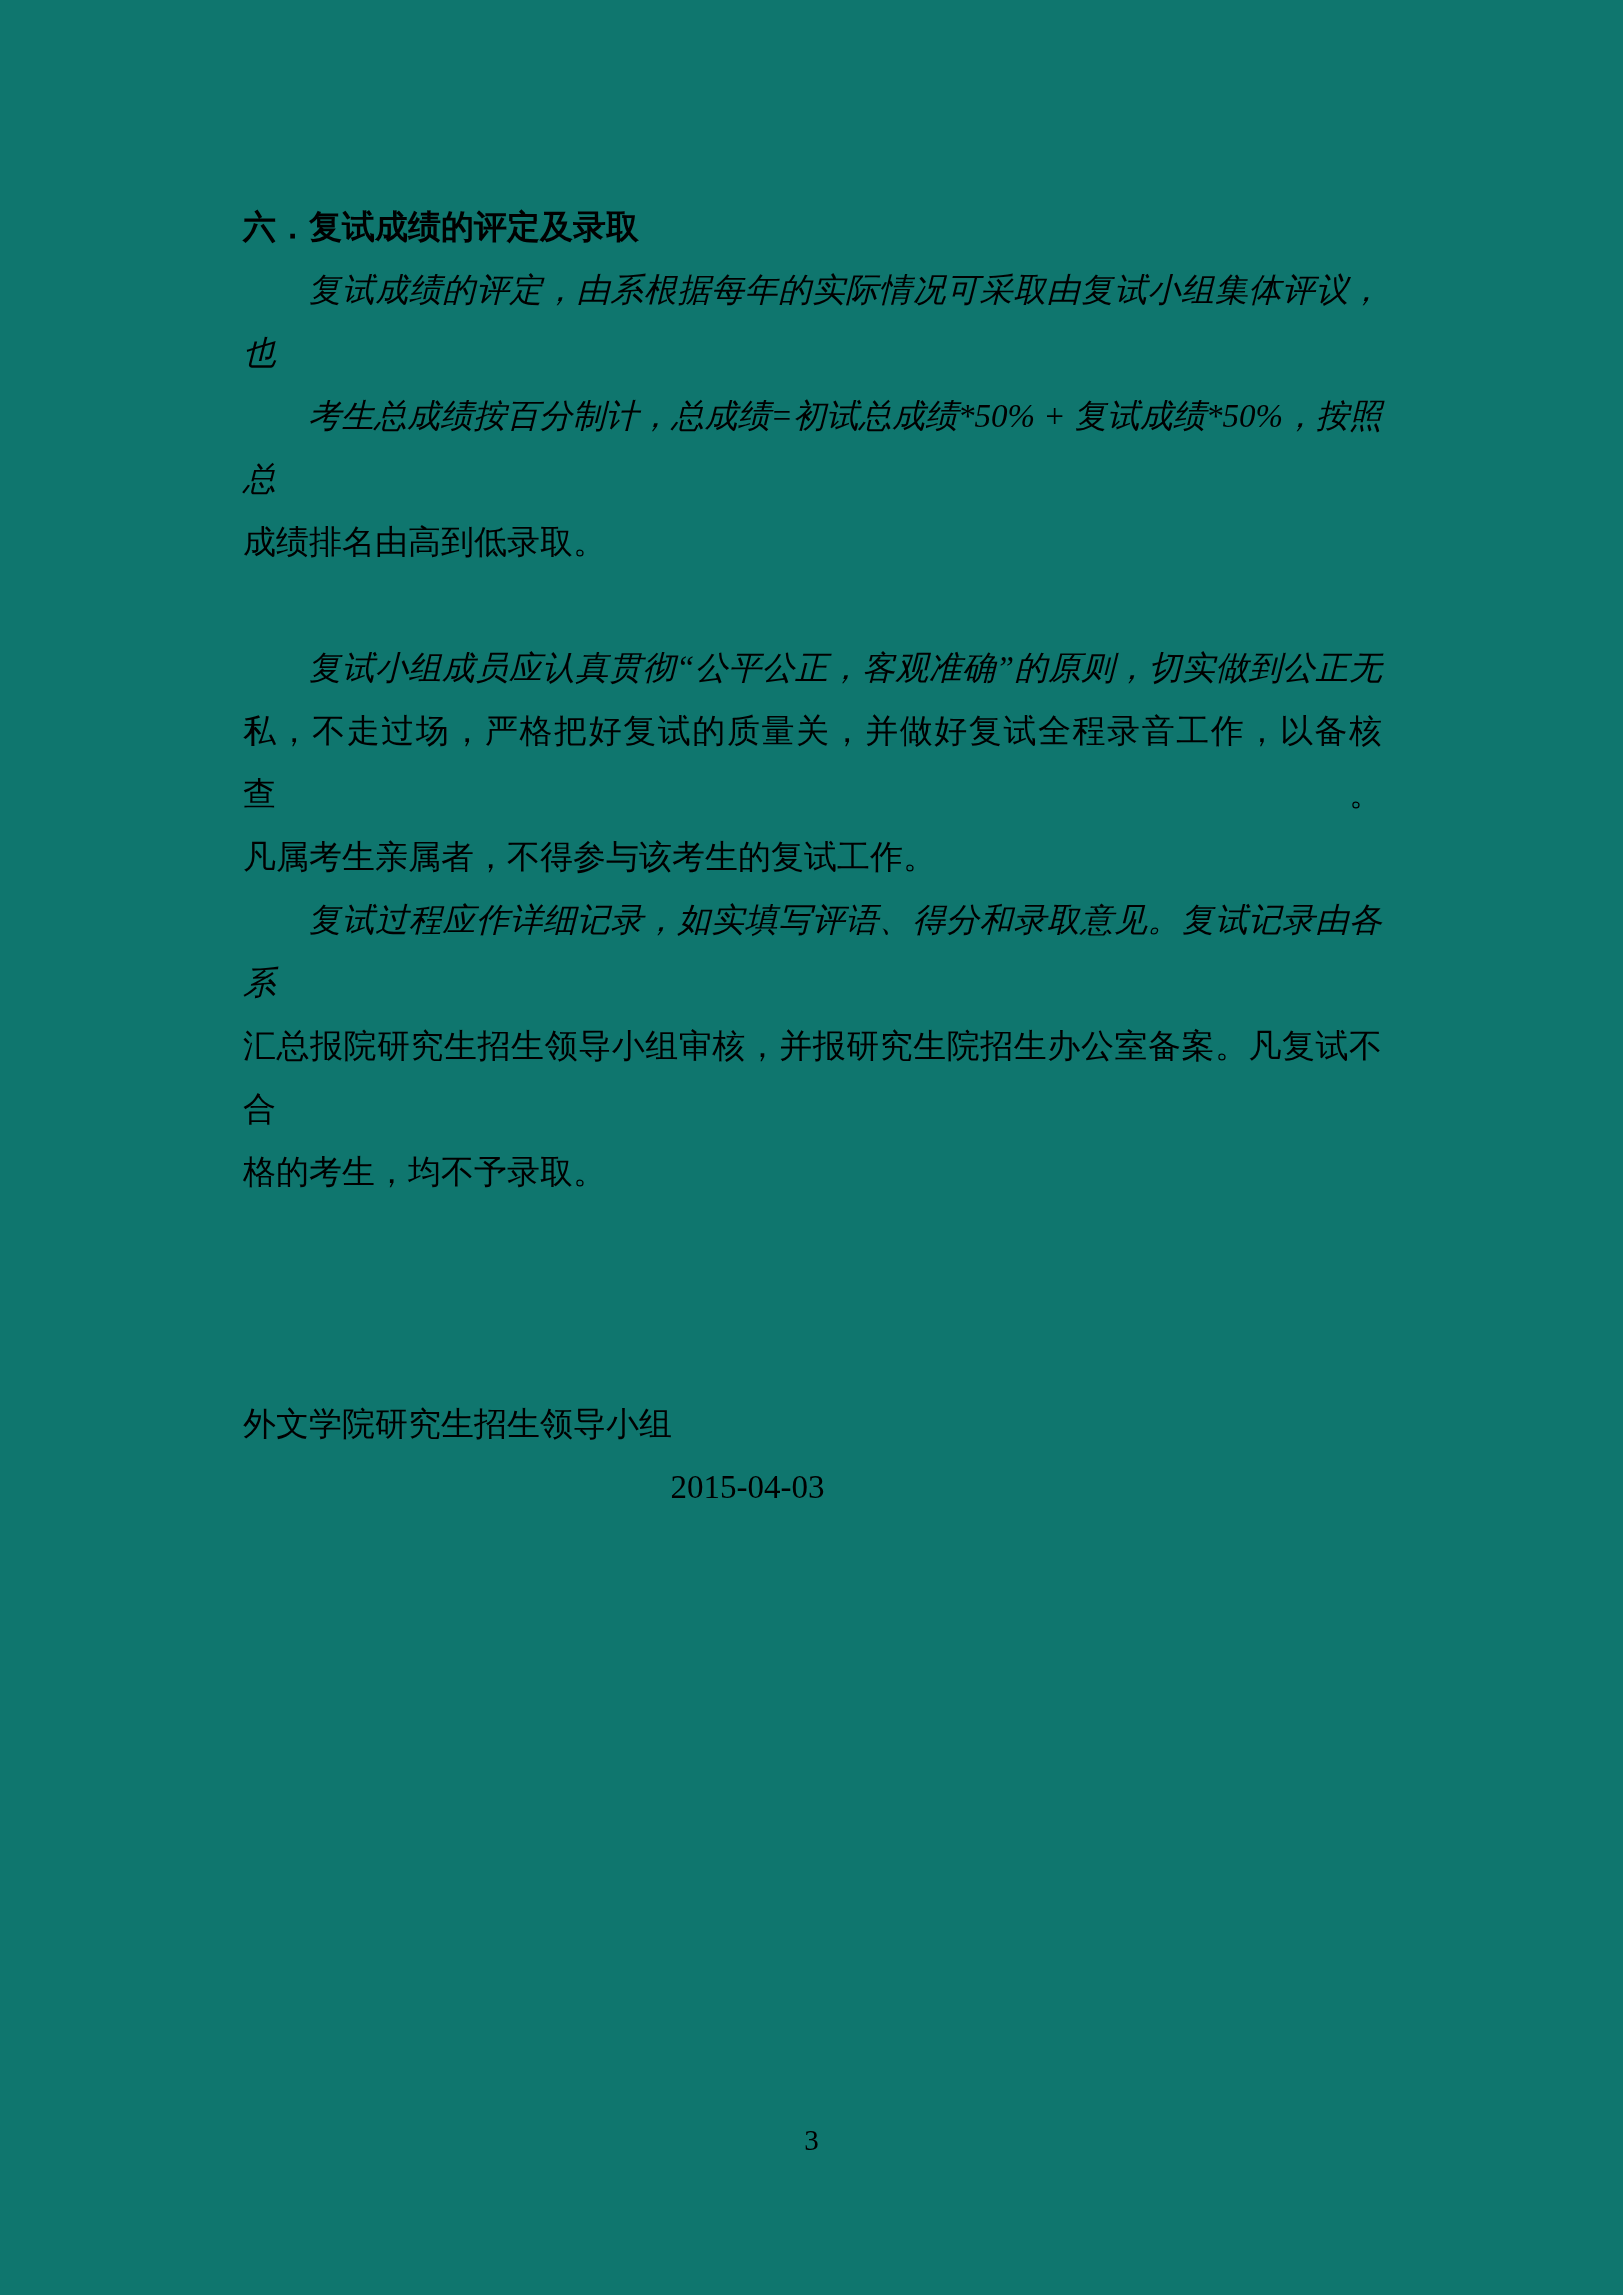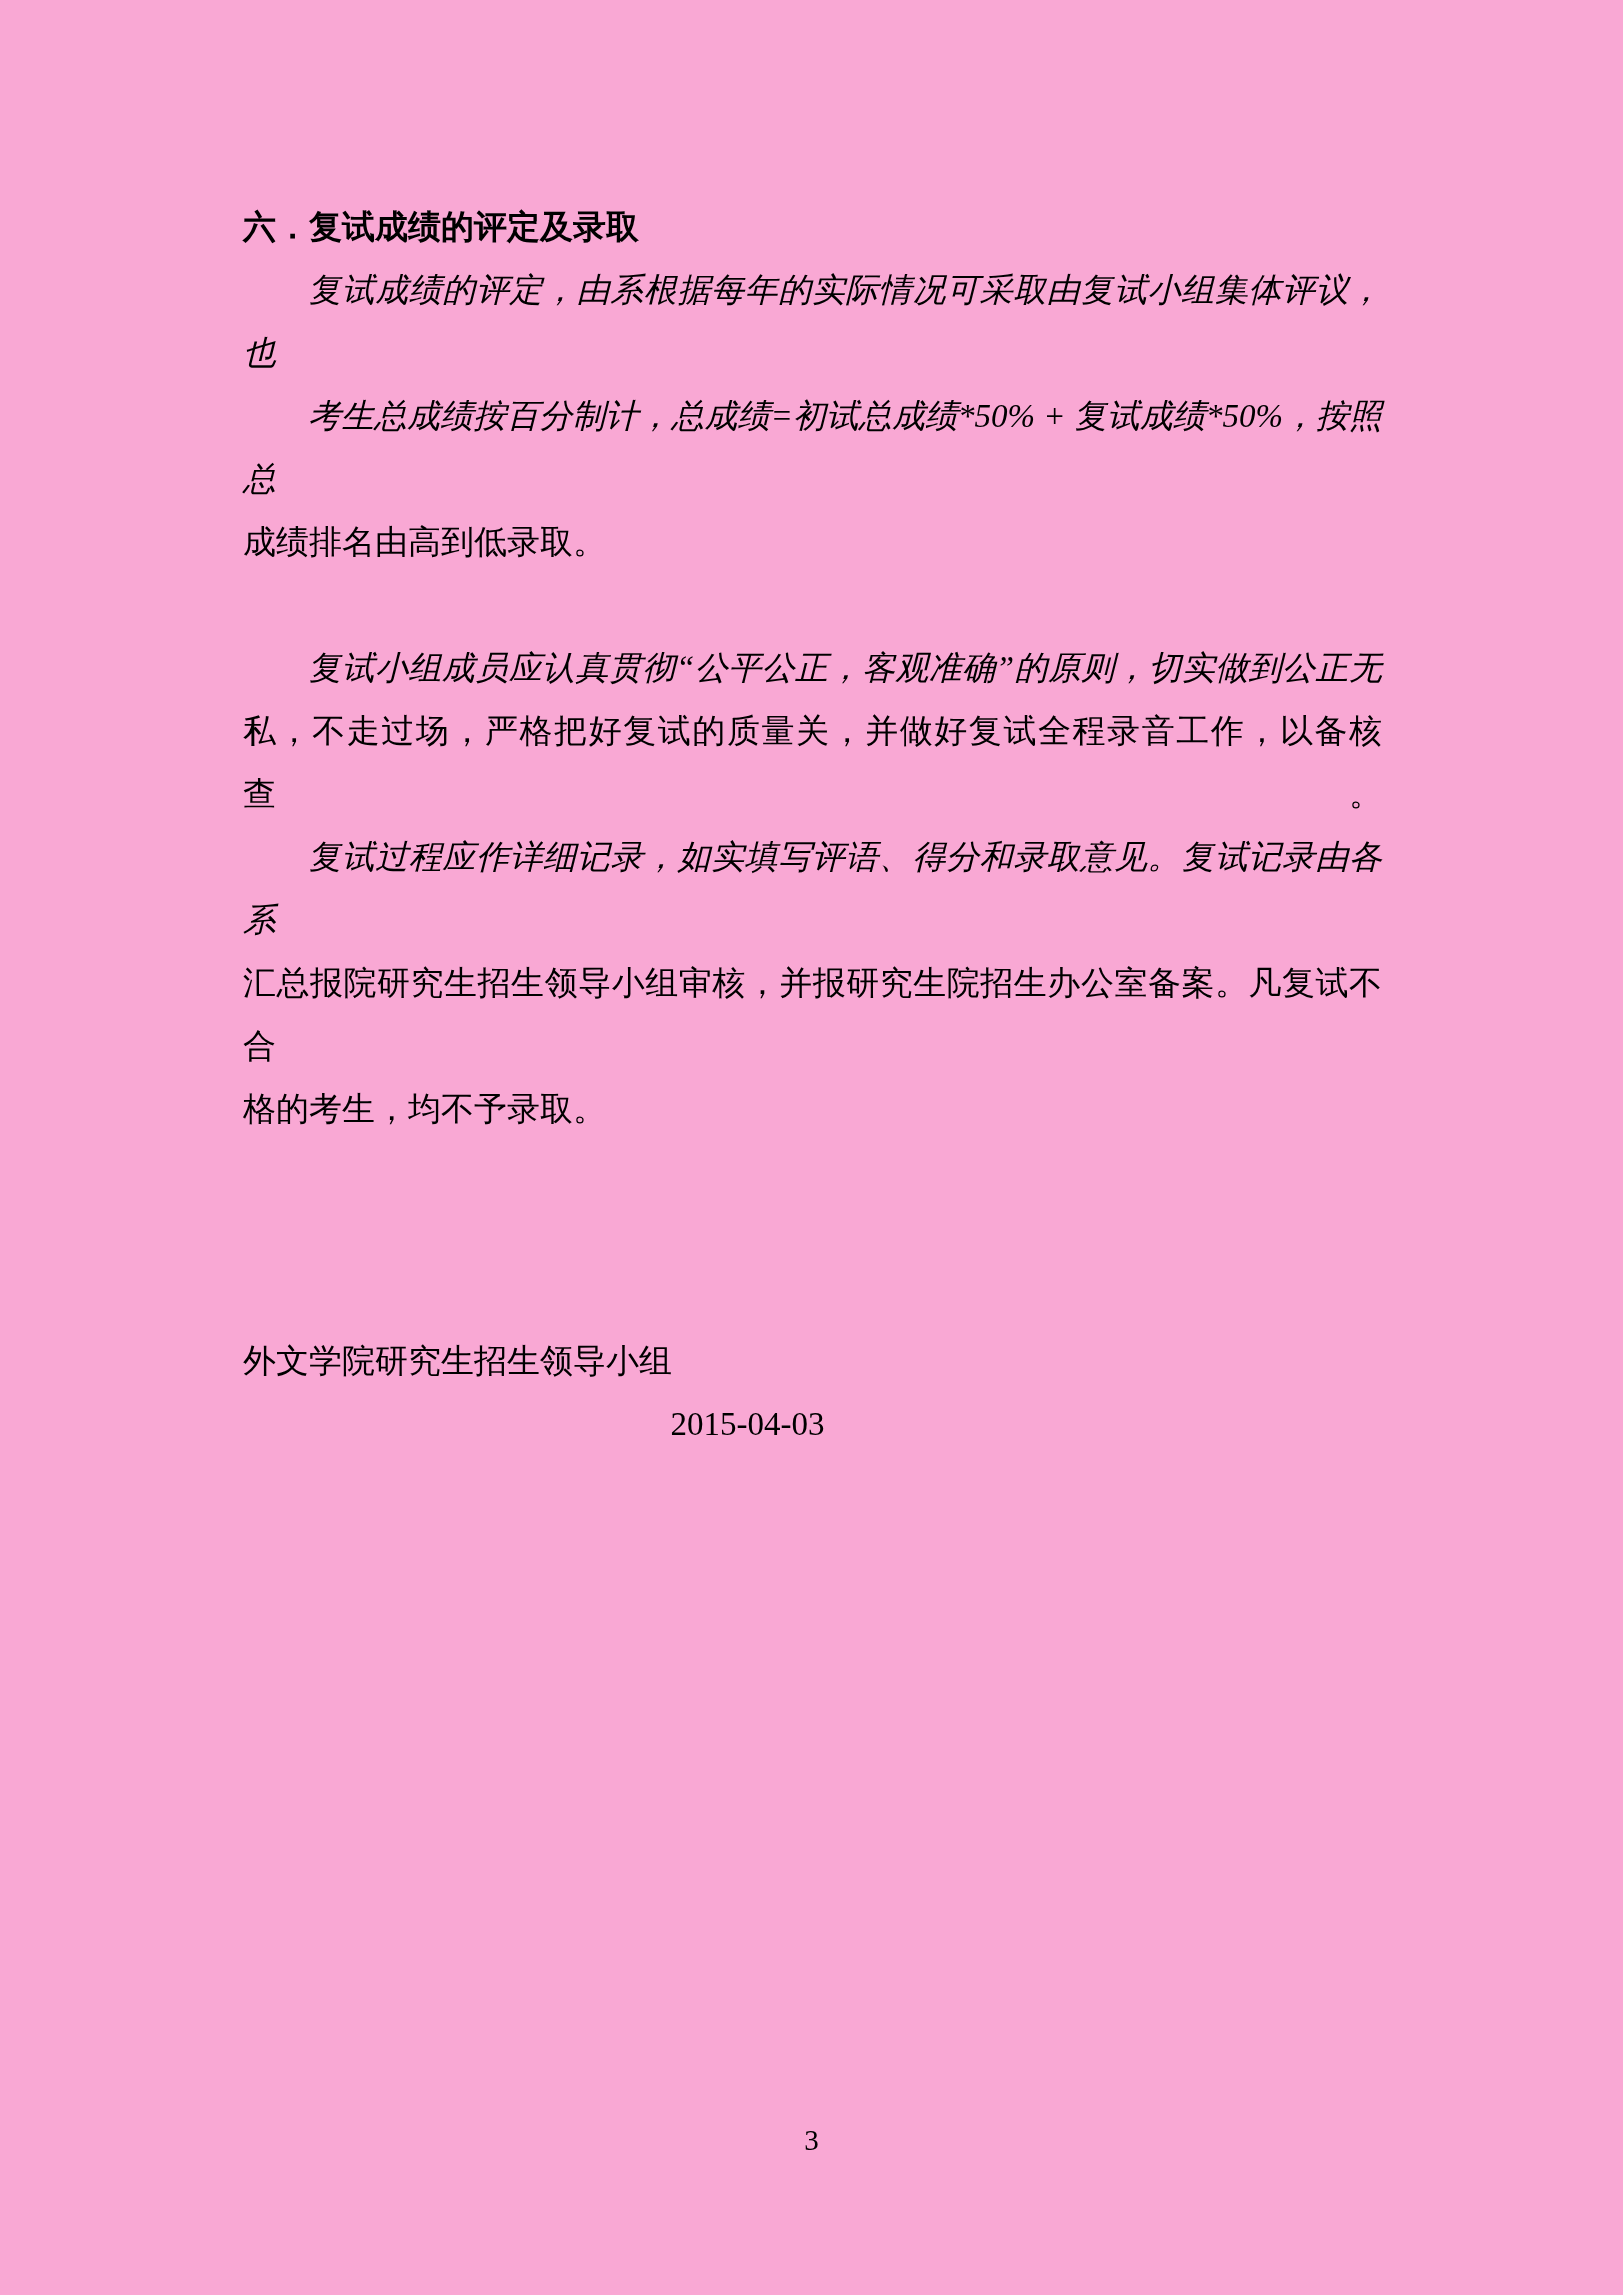--- a/index.html
+++ b/index.html
@@ -1,21 +1,21 @@
 <!DOCTYPE html>
 <html lang="zh" style="font-size:10.5px"><head>
 <meta charset="utf-8">
 <title>Document</title>
 <style>
   html, body { margin: 0; padding: 0; background: #ffffff; }
   .page {
     position: relative;
     width: 1623px;
     height: 2295px;
-    background: #f9a8d4;
+    background: #0f766e;
     color: #000000;
     font-family: "Liberation Serif", "DejaVu Serif", serif;
     overflow: hidden;
   }
   .content {
     position: absolute;
     left: 243px;
     top: 196px;
     width: 1139px;
     font-size: 33px;
@@ -43,20 +43,21 @@
 <div class="page">
   <div class="content">
     <div>
         <div class="line heading">六．复试成绩的评定及录取</div>
         <div class="line body indent just">复试成绩的评定，由系根据每年的实际情况可采取由复试小组集体评议，也</div>
         <div class="line body indent just">考生总成绩按百分制计，总成绩=初试总成绩*50% + 复试成绩*50%，按照总</div>
         <div class="line body">成绩排名由高到低录取。</div>
         <div class="line blank"></div>
         <div class="line body indent just">复试小组成员应认真贯彻“公平公正，客观准确”的原则，切实做到公正无</div>
         <div class="line body just">私，不走过场，严格把好复试的质量关，并做好复试全程录音工作，以备核查。</div>
+        <div class="line body">凡属考生亲属者，不得参与该考生的复试工作。</div>
         <div class="line body indent just">复试过程应作详细记录，如实填写评语、得分和录取意见。复试记录由各系</div>
         <div class="line body just">汇总报院研究生招生领导小组审核，并报研究生院招生办公室备案。凡复试不合</div>
         <div class="line body">格的考生，均不予录取。</div>
         <div class="line blank"></div>
         <div class="line blank"></div>
         <div class="line blank"></div>
       </div>
     <div class="line sig-name">外文学院研究生招生领导小组</div>
     <div class="line sig-date">2015-04-03</div>
   </div>

